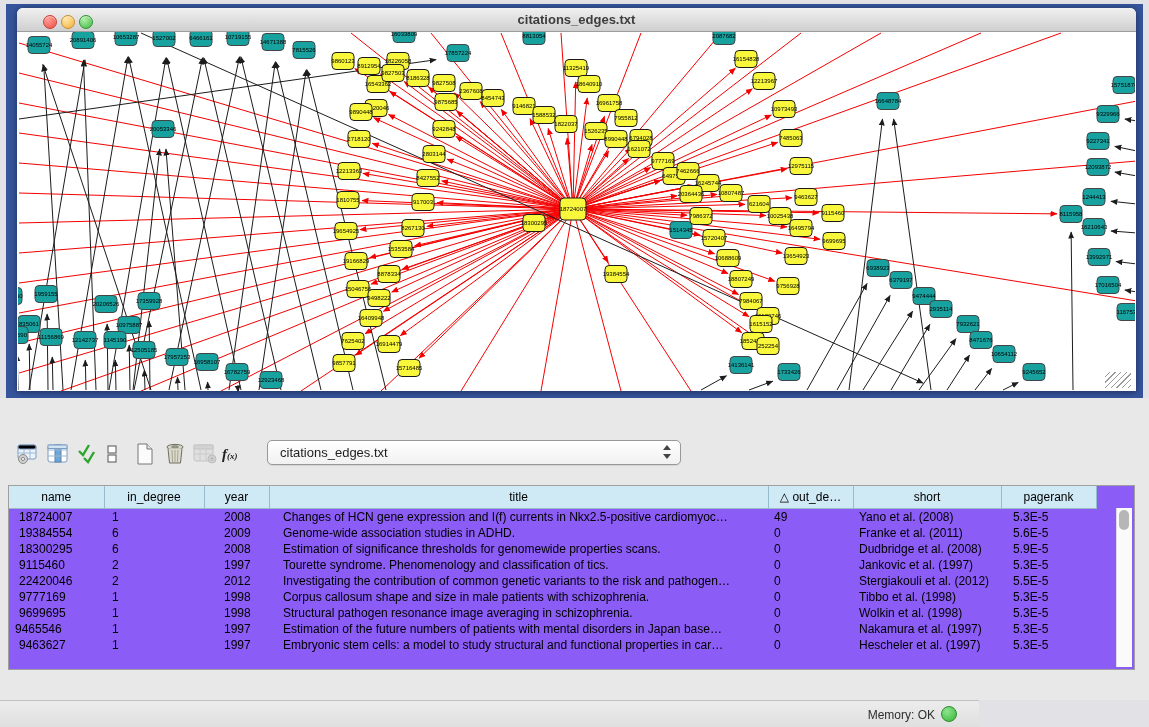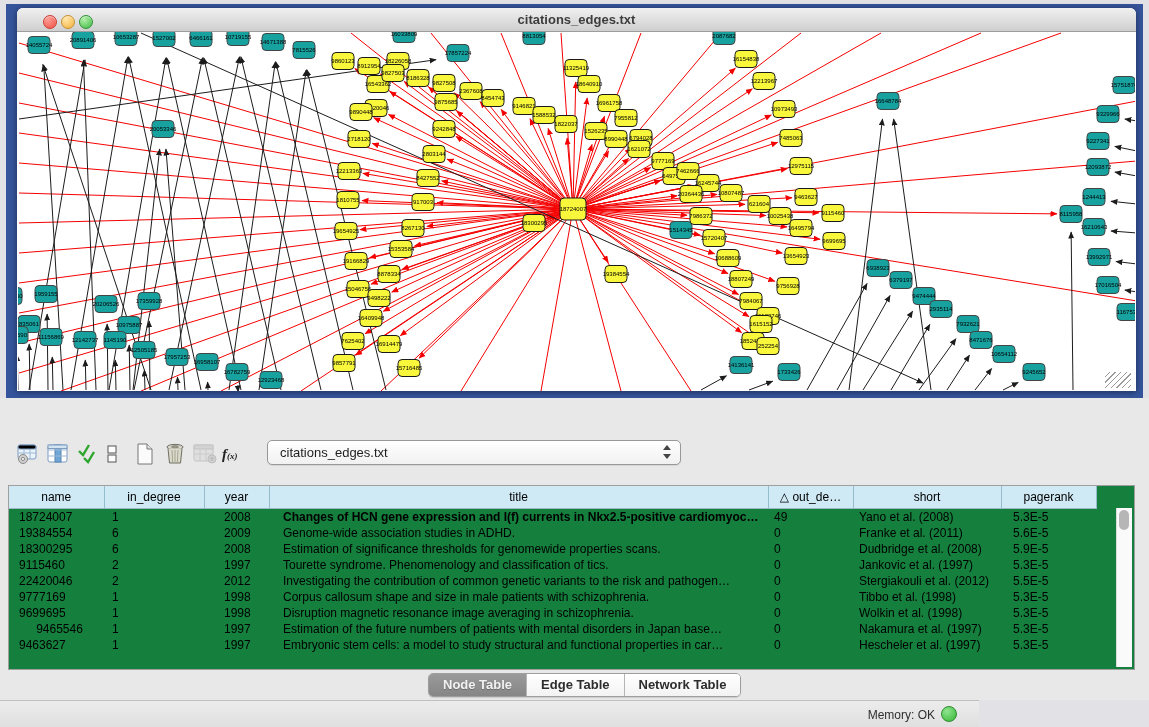--- a/index.html
+++ b/index.html
@@ -47,21 +47,21 @@
   .icon-btn{position:absolute;top:4px;width:30px;height:32px;display:flex;align-items:center;cursor:pointer;}
   .fx{font-family:"Liberation Serif",serif;font-style:italic;font-weight:bold;font-size:15px;color:#222;}
   .fx small{font-size:9px;font-weight:bold;}
   .combo{position:absolute;left:267px;top:6px;width:412px;height:23px;border:1px solid #989898;border-radius:5px;
     background:linear-gradient(#ffffff,#f1f1f1);box-shadow:0 1px 1px rgba(0,0,0,.08);cursor:pointer;}
   .combo .val{position:absolute;left:12px;top:4px;font-size:13px;color:#1e1e1e;}
   .combo .arrows{position:absolute;right:9px;top:3px;width:9px;height:16px;}
   .combo .arrows .up{position:absolute;left:1px;top:1px;width:0;height:0;border-left:4px solid transparent;border-right:4px solid transparent;border-bottom:5px solid #444;}
   .combo .arrows .dn{position:absolute;left:1px;bottom:1px;width:0;height:0;border-left:4px solid transparent;border-right:4px solid transparent;border-top:5px solid #444;}
   
-  .table-wrap{position:absolute;left:8px;top:87px;width:1125px;height:183px;background:#15803d;border:1px solid #9f9f9f;overflow:hidden;}
+  .table-wrap{position:absolute;left:8px;top:87px;width:1125px;height:183px;background:#8b5cf6;border:1px solid #9f9f9f;overflow:hidden;}
   table.data{border-collapse:collapse;table-layout:fixed;font-size:12px;color:#000;}
   table.data th{height:20px;background:#cfe9f5;border-right:1px solid #94bccd;border-bottom:1px solid #9bb9c6;
     font-weight:normal;font-size:12px;text-align:center;overflow:hidden;white-space:nowrap;cursor:pointer;}
   table.data td{height:16px;padding:0;overflow:hidden;white-space:nowrap;font-size:12px;}
   .vscroll{position:absolute;right:2px;top:22px;width:15px;height:159px;background:#fafafa;border-left:1px solid #dcdcdc;}
   .vscroll .thumb{position:absolute;left:2px;top:2px;width:10px;height:20px;background:#b6b6b6;border-radius:5px;cursor:pointer;}
   
   .tabsbar{position:absolute;left:0;top:274px;width:100%;height:26px;}
   .segctl{position:absolute;left:428px;top:1px;height:22px;display:flex;border:1px solid #9e9e9e;border-radius:5px;overflow:hidden;box-shadow:0 1px 1px rgba(0,0,0,.12);}
   .seg{padding:0 14px;line-height:22px;font-size:13px;font-weight:bold;color:#2d2d2d;background:linear-gradient(#ffffff,#f3f3f3);border-right:1px solid #b5b5b5;cursor:pointer;}
@@ -602,21 +602,21 @@
             <th>△ out_de…</th>
             <th>short</th>
             <th>pagerank</th>
           </tr>
         </thead>
       <tbody id="tbl-body">
           <tr>
             <td style="padding-left: 10px;">18724007</td>
             <td style="padding-left: 8px;">1</td>
             <td style="padding-left: 20px;">2008</td>
-            <td style="padding-left: 14px; font-weight: bold;">Changes of HCN gene expression and I(f) currents in Nkx2.5-positive cardiomyoc…</td>
+            <td style="padding-left: 14px;">Changes of HCN gene expression and I(f) currents in Nkx2.5-positive cardiomyoc…</td>
             <td style="padding-left: 6px;">49</td>
             <td style="padding-left: 6px;">Yano et al. (2008)</td>
             <td style="padding-left: 12px;">5.3E-5</td>
           </tr>
           <tr>
             <td style="padding-left: 10px;">19384554</td>
             <td style="padding-left: 8px;">6</td>
             <td style="padding-left: 20px;">2009</td>
             <td style="padding-left: 14px;">Genome-wide association studies in ADHD.</td>
             <td style="padding-left: 6px;">0</td>
@@ -656,27 +656,27 @@
             <td style="padding-left: 20px;">1998</td>
             <td style="padding-left: 14px;">Corpus callosum shape and size in male patients with schizophrenia.</td>
             <td style="padding-left: 6px;">0</td>
             <td style="padding-left: 6px;">Tibbo et al. (1998)</td>
             <td style="padding-left: 12px;">5.3E-5</td>
           </tr>
           <tr>
             <td style="padding-left: 10px;">9699695</td>
             <td style="padding-left: 8px;">1</td>
             <td style="padding-left: 20px;">1998</td>
-            <td style="padding-left: 14px;">Disruption magnetic resonance image averaging in schizophrenia.</td>
+            <td style="padding-left: 14px;">Structural pathogen resonance image averaging in schizophrenia.</td>
             <td style="padding-left: 6px;">0</td>
             <td style="padding-left: 6px;">Wolkin et al. (1998)</td>
             <td style="padding-left: 12px;">5.3E-5</td>
           </tr>
           <tr>
-            <td style="padding-left: 6px; text-align: center;">9465546</td>
+            <td style="padding-left: 6px;">9465546</td>
             <td style="padding-left: 8px;">1</td>
             <td style="padding-left: 20px;">1997</td>
             <td style="padding-left: 14px;">Estimation of the future numbers of patients with mental disorders in Japan base…</td>
             <td style="padding-left: 6px;">0</td>
             <td style="padding-left: 6px;">Nakamura et al. (1997)</td>
             <td style="padding-left: 12px;">5.3E-5</td>
           </tr>
           <tr>
             <td style="padding-left: 10px;">9463627</td>
             <td style="padding-left: 8px;">1</td>
@@ -686,25 +686,18 @@
             <td style="padding-left: 6px;">Hescheler et al. (1997)</td>
             <td style="padding-left: 12px;">5.3E-5</td>
           </tr>
         </tbody>
     </table>
     <div class="vscroll">
         <div class="thumb"></div>
       </div>
   </div>
 
-  <div class="tabsbar">
-    <div class="segctl" id="seg-tabs">
-        <span class="seg active">Node Table</span>
-        <span class="seg">Edge Table</span>
-        <span class="seg">Network Table</span>
-      </div>
-  </div>
 </div>
 
 <div class="status-bar">
   <span class="mem-label">Memory: OK</span>
   <span class="mem-dot"></span>
 </div>
 
 </body></html>

